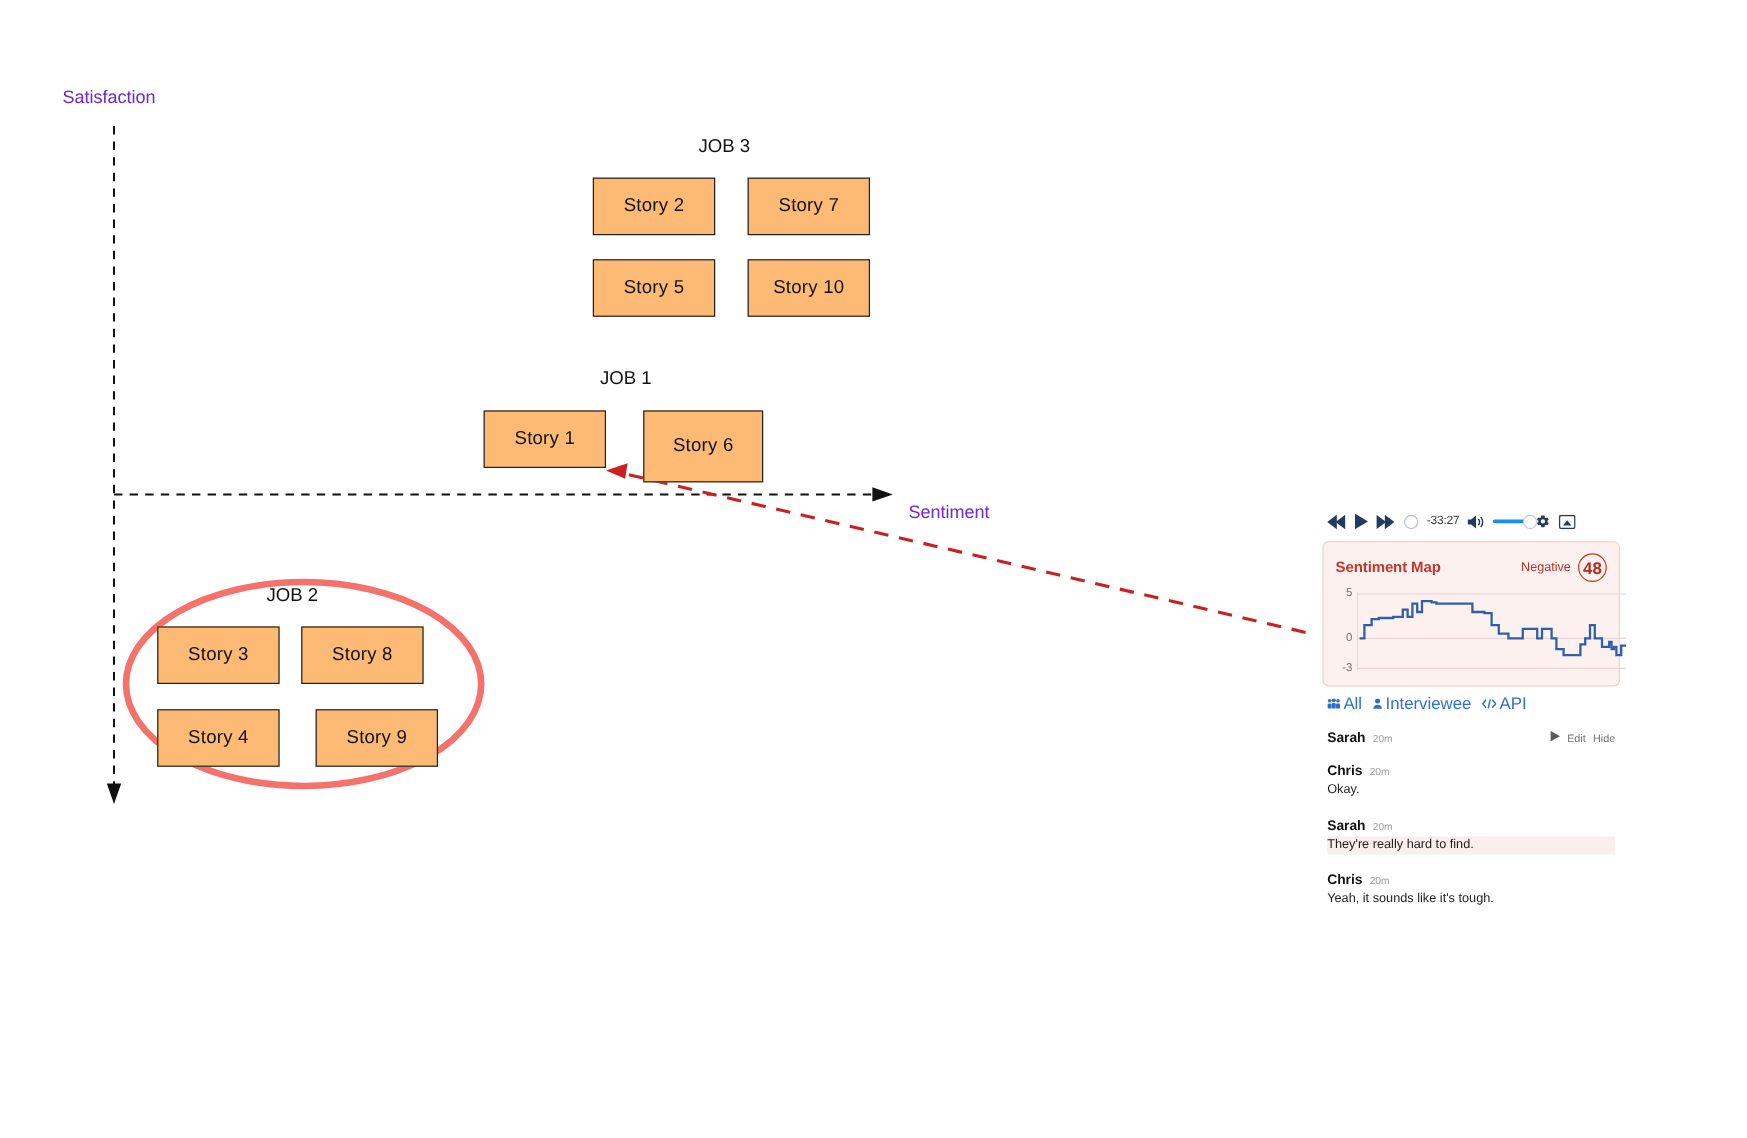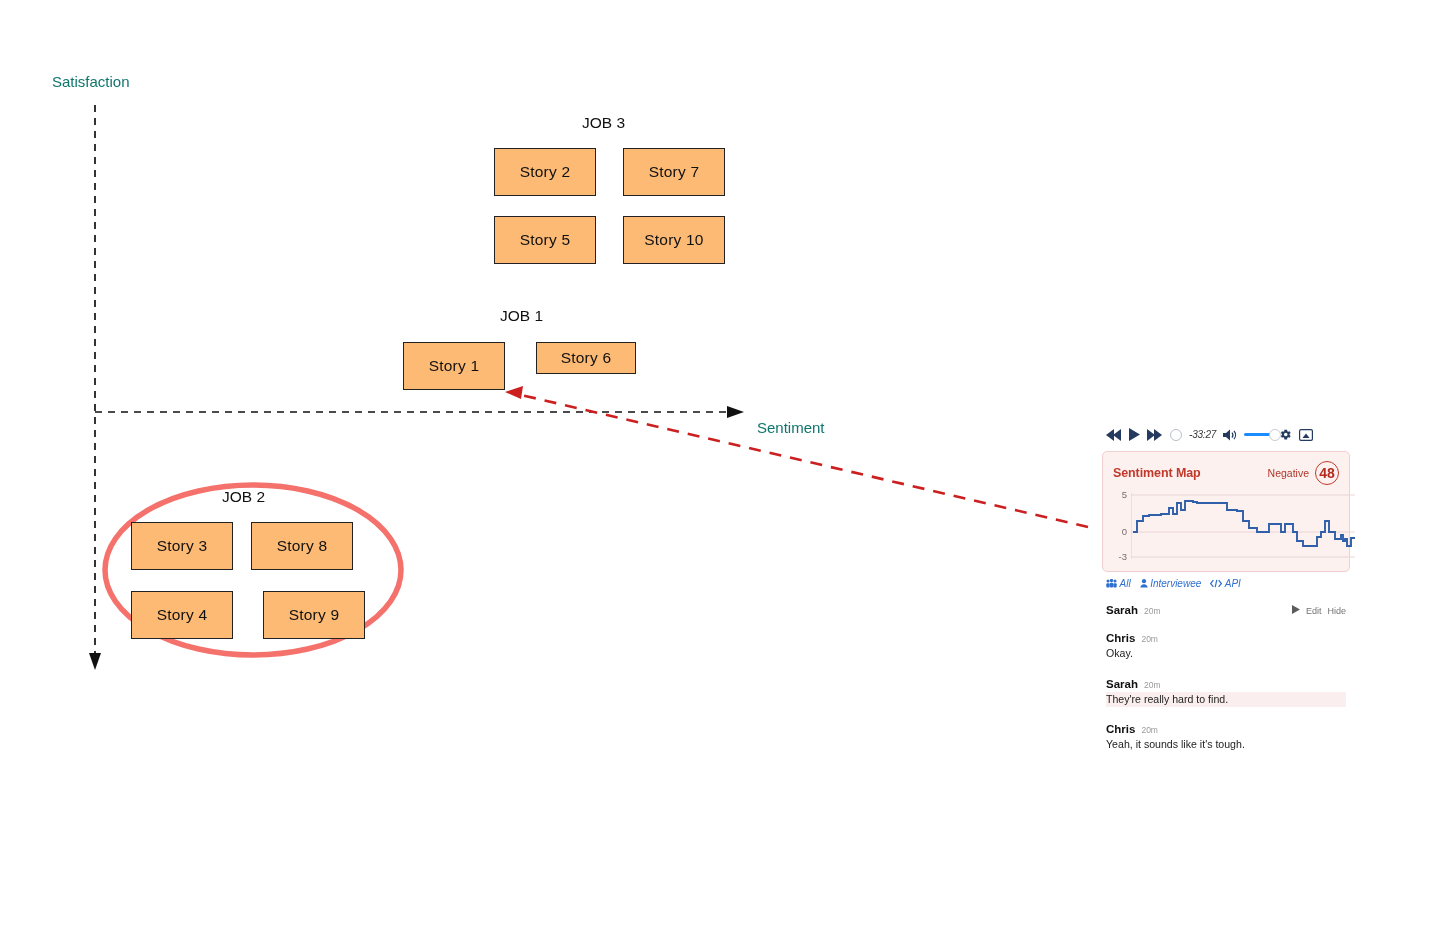--- a/index.html
+++ b/index.html
@@ -6,21 +6,21 @@
   body{
     width:1456px;height:948px;background:#ffffff;
     font-family:"Liberation Sans", sans-serif;
     color:#111;overflow:hidden;position:relative;
   }
   #stage{position:absolute;left:0;top:0;width:1456px;height:948px;}
 
   
   #axes{position:absolute;left:0;top:0;width:1456px;height:948px;pointer-events:none;}
 
-  .axis-label{position:absolute;font-size:15px;color:#0f766e;white-space:nowrap;}
+  .axis-label{position:absolute;font-size:15px;color:#6d28d9;white-space:nowrap;}
   #lbl-satisfaction{left:52px;top:73px;}
   #lbl-sentiment{left:757px;top:403px;margin-top:16px;}
 
   .job-label{position:absolute;font-size:15.5px;color:#111;white-space:nowrap;text-align:center;}
   #lbl-job3{left:582px;top:114px;}
   #lbl-job1{left:500px;top:307px;}
   #lbl-job2{left:222px;top:488px;}
 
   .story-box{
     position:absolute;box-sizing:border-box;
@@ -40,21 +40,21 @@
   #tx-actions .sep{margin:0 2px;}
   #tx-actions .act{}
 
   #tx-controls{
     display:flex;align-items:center;gap:7px;
     padding:10px 12px 10px 14px;
   }
   .ctl{display:inline-flex;align-items:center;justify-content:center;color:#243a5e;}
   .ctl svg{display:block;}
   .circ{width:10px;height:10px;border:1.4px solid #b9bfc9;border-radius:50%;}
-  #tx-time{font-size:10px;color:#3a3a3a;letter-spacing:-.2px;font-style:italic;}
+  #tx-time{font-size:10px;color:#3a3a3a;letter-spacing:-.2px;}
   .vol-track{width:28px;height:3px;background:#1a8cff;border-radius:2px;position:relative;}
   .vol-knob{position:absolute;right:-9px;top:-4px;width:10px;height:10px;border:1.4px solid #c7ccd4;
             border-radius:50%;background:#fff;}
 
   
   #sent-card{
     margin:0 10px;border:1px solid #f0cfcf;border-radius:5px;
     background:#fdf1f0;padding:9px 10px 8px 10px;position:relative;
   }
   #sent-top{display:flex;align-items:center;}
@@ -64,21 +64,21 @@
   #sent-score{
     width:22px;height:22px;border:1.5px solid #c0392b;border-radius:50%;
     display:flex;align-items:center;justify-content:center;
     font-size:14px;font-weight:700;color:#b32b1e;
   }
   #sent-plot{position:relative;height:72px;margin-top:6px;}
   #sent-plot svg{display:block;}
   .ytick{position:absolute;left:0;font-size:9.5px;color:#7a6a6a;width:14px;text-align:right;}
 
   
-  #tx-filters{display:flex;align-items:center;gap:9px;padding:6px 12px 2px 14px;color:#2f6fd0;font-size:10px;font-style:italic;}
+  #tx-filters{display:flex;align-items:center;gap:9px;padding:6px 12px 2px 14px;color:#2f6fd0;font-size:14px;}
   .filt{display:inline-flex;align-items:center;gap:2.5px;}
   .filt svg{display:block;}
 
   
   #tx-body{padding:2px 14px 0 14px;}
   .msg{margin-top:11px;}
   .msg-head{display:flex;align-items:baseline;}
   .spk{font-size:11.5px;font-weight:700;color:#111;}
   .ts{font-size:8.5px;color:#9a9a9a;margin-left:6px;}
   .msg-tools{margin-left:auto;display:flex;align-items:center;gap:6px;font-size:9px;color:#737373;}
@@ -116,21 +116,21 @@
   <div class="axis-label" id="lbl-sentiment">Sentiment</div>
 
   <div class="job-label" id="lbl-job3">JOB 3</div>
   <div class="story-box" style="left:494px;top:148px;width:102px;height:48px;">Story 2</div>
   <div class="story-box" style="left:623px;top:148px;width:102px;height:48px;">Story 7</div>
   <div class="story-box" style="left:494px;top:216px;width:102px;height:48px;">Story 5</div>
   <div class="story-box" style="left:623px;top:216px;width:102px;height:48px;">Story 10</div>
 
   <div class="job-label" id="lbl-job1">JOB 1</div>
   <div class="story-box" style="left:403px;top:342px;width:102px;height:48px;">Story 1</div>
-  <div class="story-box" style="left:536px;top:342px;width:100px;height:32px;text-align:center;">Story 6</div>
+  <div class="story-box" style="left:536px;top:342px;width:100px;height:60px;text-align:center;">Story 6</div>
 
   <div class="job-label" id="lbl-job2">JOB 2</div>
   <div class="story-box" style="left:131px;top:522px;width:102px;height:48px;">Story 3</div>
   <div class="story-box" style="left:251px;top:522px;width:102px;height:48px;">Story 8</div>
   <div class="story-box" style="left:131px;top:591px;width:102px;height:48px;">Story 4</div>
   <div class="story-box" style="left:263px;top:591px;width:102px;height:48px;">Story 9</div>
 
   <div id="transcript">
 
 

